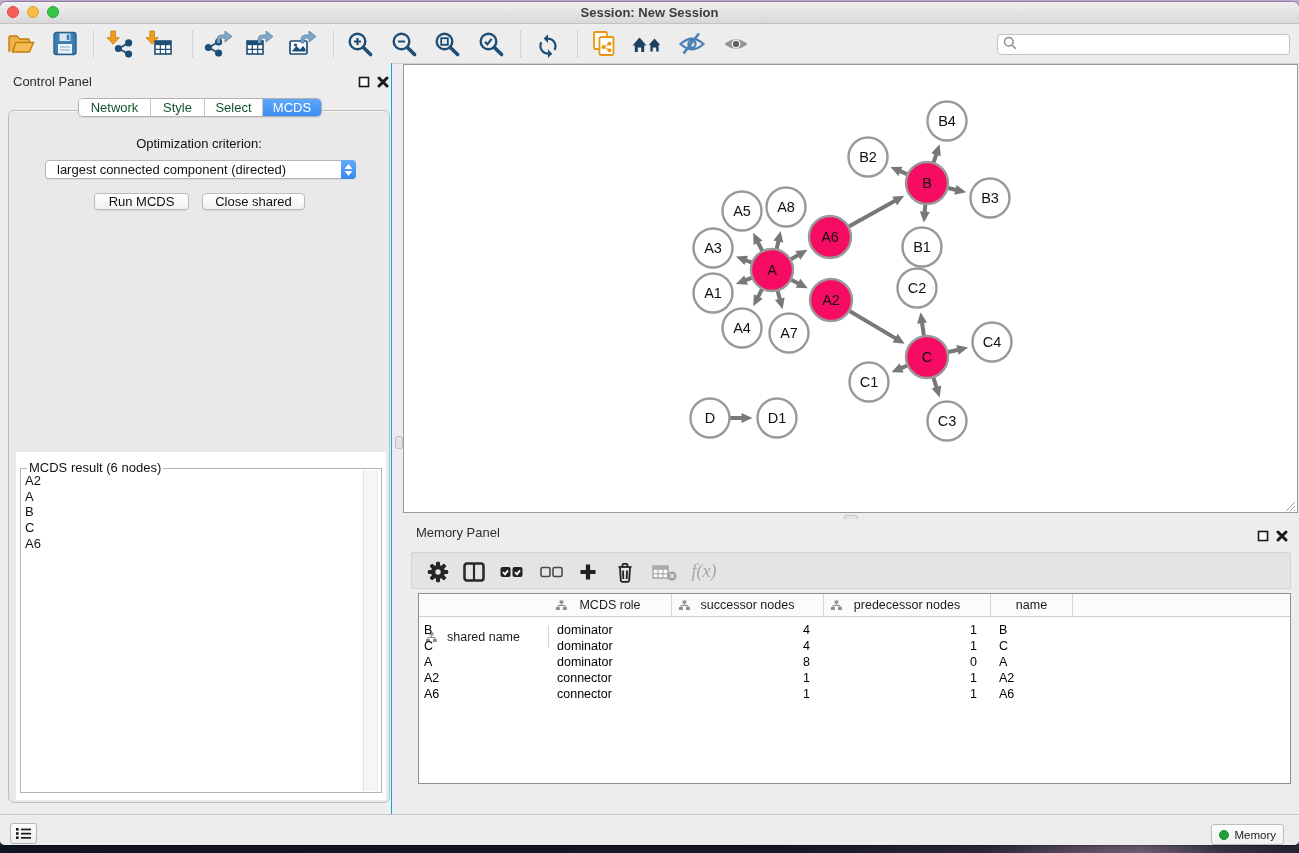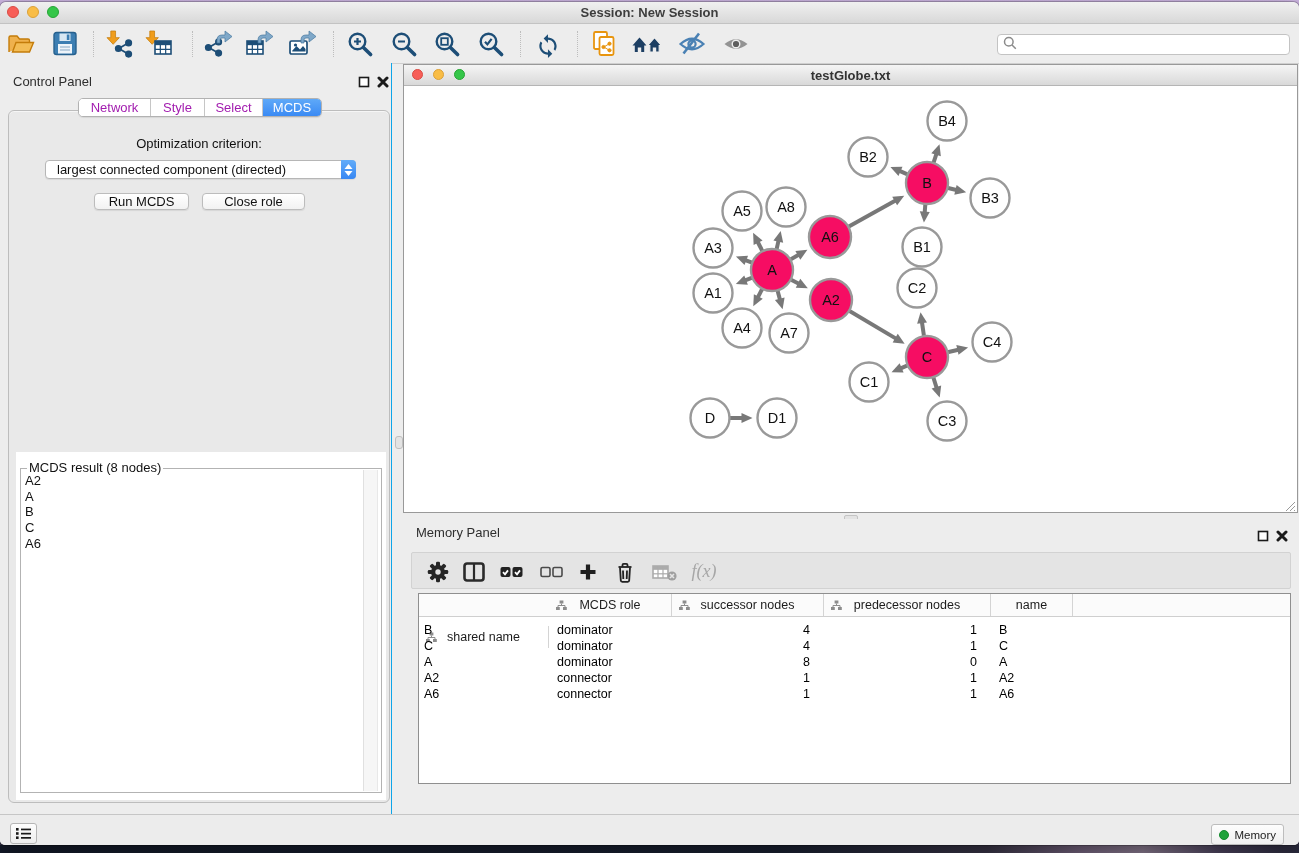--- a/index.html
+++ b/index.html
@@ -31,21 +31,21 @@
   .search-field { position:absolute; left:997px; top:9px; width:293px; height:21px; background:#fff;
     border:1px solid #c3c3c3; border-radius:4px; display:flex; align-items:center; padding-left:5px; }
 
   
   .control-panel { position:absolute; left:0; top:61px; width:392px; height:751px; border-right:1px solid #0ea5e9; background:#ededed; }
   .panel-title { position:absolute; font-size:13px; color:#2e2e2e; }
   .control-panel .panel-title { left:13px; top:11px; }
   .panel-btn { position:absolute; width:12px; height:12px; }
   .seg-tabs { position:absolute; z-index:3; display:flex; height:19px; border:1px solid #b2b2b2; border-radius:5px; background:#fff; overflow:hidden;
     box-shadow:0 1px 1px rgba(0,0,0,0.08); }
-  .seg { height:100%; line-height:17px; text-align:center; font-size:13px; color:#a21caf; border-right:1px solid #c6c6c6; background:#fff; }
+  .seg { height:100%; line-height:17px; text-align:center; font-size:13px; color:#14532d; border-right:1px solid #c6c6c6; background:#fff; }
   .seg:last-child { border-right:none; }
   .seg.sel { background:linear-gradient(180deg,#5fa9f8,#3a8af4); color:#fff; }
   .cp-tabs { left:78px; top:35px; }
   .tab-content { position:absolute; left:8px; top:47px; width:382px; height:693px; background:#e9e9e9;
     border:1px solid #bdbdbd; border-radius:6px; box-shadow:inset 0 1px 0 rgba(255,255,255,0.6); }
   .opt-label { position:absolute; left:0; top:25px; width:100%; text-align:center; font-size:13px; color:#111; }
   .combo { position:absolute; left:36px; top:49px; width:311px; height:19px; background:#fff; border:1px solid #b6b6b6;
     border-radius:4px; font-size:13px; color:#111; line-height:17px; padding-left:11px; box-shadow:0 1px 1px rgba(0,0,0,0.07); }
   .combo-btn { position:absolute; right:-1px; top:-1px; width:15px; height:19px; border-radius:0 4px 4px 0;
     background:linear-gradient(180deg,#62acf9,#3787f3); display:flex; flex-direction:column; align-items:center; justify-content:center; gap:2px; }
@@ -296,44 +296,38 @@
           <div class="combo-btn">
             <svg width="9" height="5">
                 <path d="M4.5 0 L8.5 5 L0.5 5 Z" fill="#fff"></path>
               </svg>
             <svg width="9" height="5">
                 <path d="M0.5 0 L8.5 0 L4.5 5 Z" fill="#fff"></path>
               </svg>
           </div>
         </div>
         <button class="push-btn" style="left:85px; top:82px; width:95px;">Run MCDS</button>
-        <button class="push-btn" style="left:193px; top:82px; width:103px;">Close role</button>
+        <button class="push-btn" style="left:193px; top:82px; width:103px;">Close shared</button>
         <div class="result-panel">
           <div class="groupbox">
-            <div class="groupbox-legend">MCDS result (8 nodes)</div>
+            <div class="groupbox-legend">MCDS result (6 nodes)</div>
             <div class="result-list" id="result-list">
                 <div>A2</div>
                 <div>A</div>
                 <div>B</div>
                 <div>C</div>
                 <div>A6</div>
               </div>
             <div class="v-scroll"></div>
           </div>
         </div>
       </div>
     </div>
 
     <div class="net-frame">
-      <div class="net-titlebar">
-        <div class="tl red" style="left:8px;"></div>
-        <div class="tl yellow" style="left:29px;"></div>
-        <div class="tl green" style="left:50px;"></div>
-        <div class="net-title">testGlobe.txt</div>
-      </div>
       <div class="net-canvas">
         <svg id="graph-svg" width="893" height="424">
             <g>
               <line x1="368" y1="183" x2="353.63701033498376" y2="154.75278699213476" stroke="#787878" stroke-width="4"></line>
               <polygon points="349.10454357122035,145.8389356900667 358.5471826623941,153.37793874045985 349.6333313603261,157.91040550422326" fill="#787878"></polygon>
             </g>
             <g>
               <line x1="368" y1="183" x2="374.51589920525635" y2="153.67845357634639" stroke="#787878" stroke-width="4"></line>
               <polygon points="376.68520378344294,143.91658297450684 379.17990404835746,155.7392929256236 369.41803344651794,153.56998834743706" fill="#787878"></polygon>
             </g>

